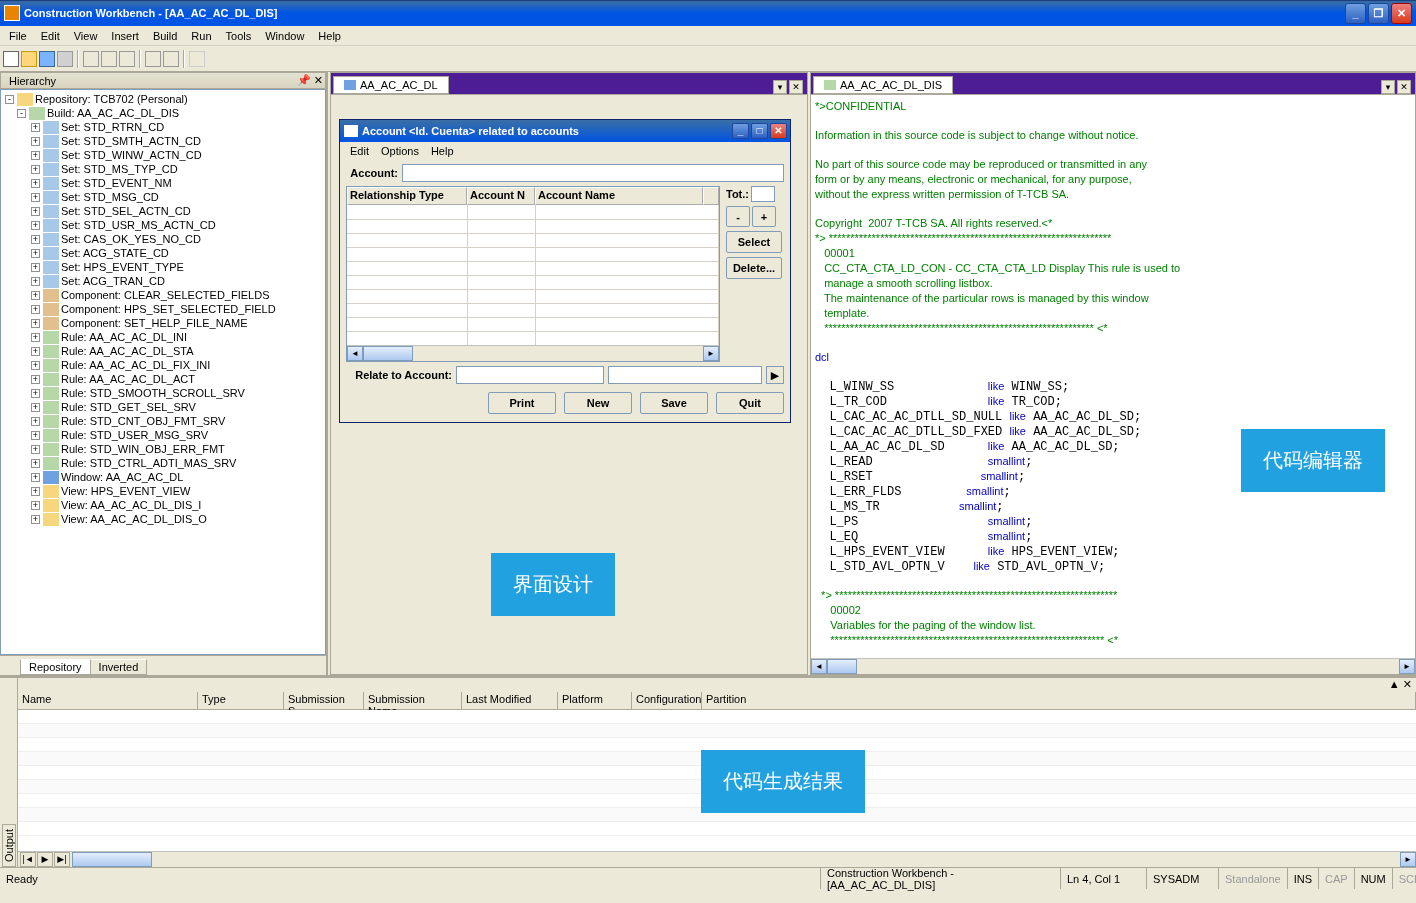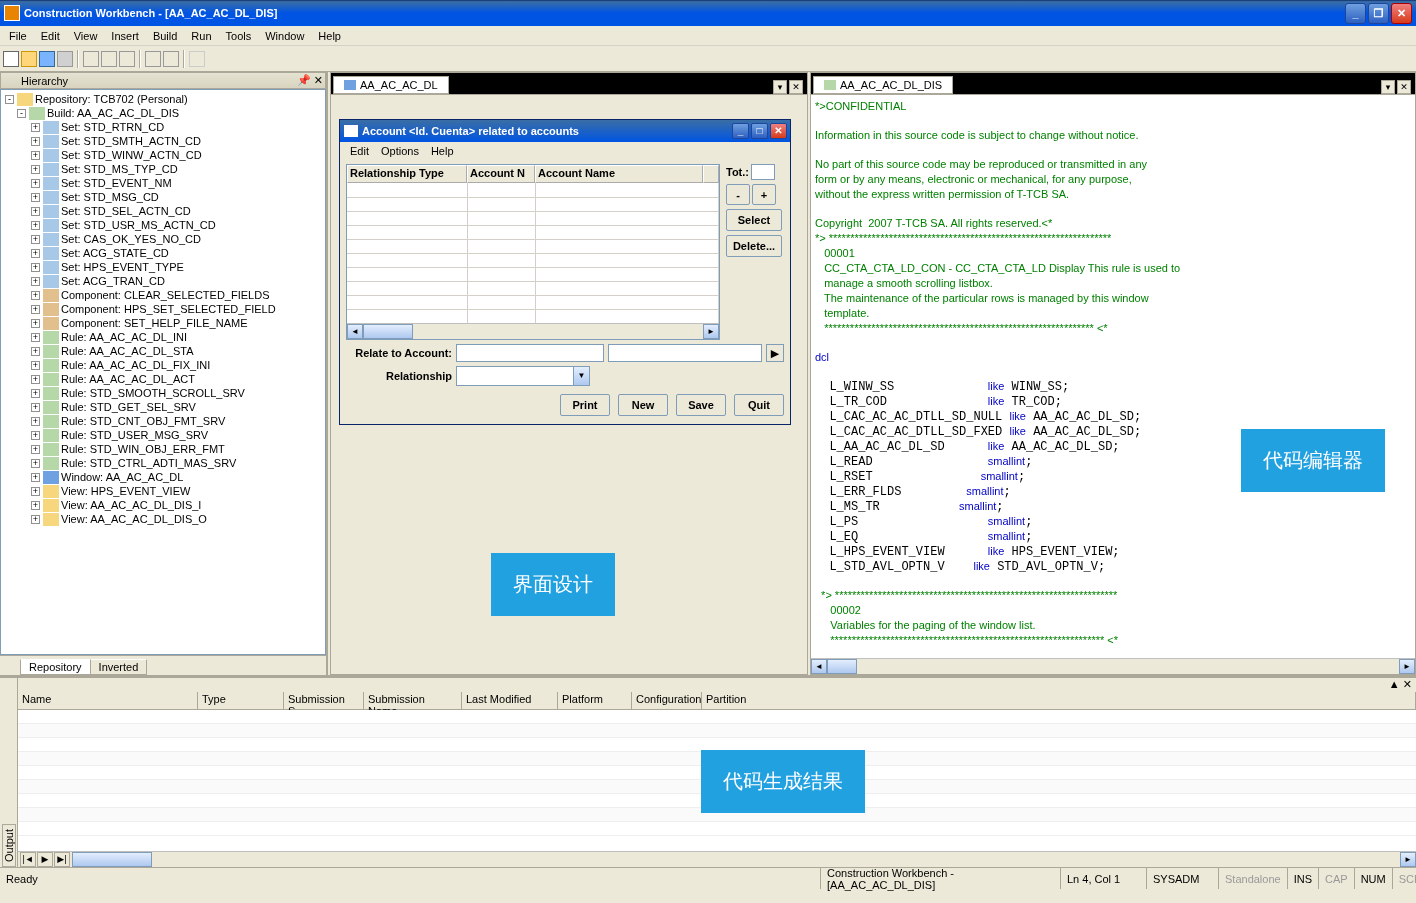--- a/index.html
+++ b/index.html
@@ -10,33 +10,33 @@
 .win-btns { display: flex; margin-right: 4px; }
 .win-btn { width: 21px; height: 21px; margin-left: 2px; background: linear-gradient(to bottom, #6fa0e0, #2d5fc0); border: 1px solid #1e459b; border-radius: 3px; color: #fff; display: flex; align-items: center; justify-content: center; font-family: Arial; font-weight: bold; cursor: pointer; }
 .win-btn.close { background: linear-gradient(to bottom, #f08080, #d63b1a); border-color: #a00; }
 .menubar { height: 20px; background: #ece9d8; display: flex; align-items: center; padding-left: 2px; border-bottom: 1px solid #d4d0c8; }
 .menubar span { padding: 2px 7px; cursor: default; }
 .toolbar { height: 26px; background: #ece9d8; display: flex; align-items: center; padding-left: 3px; border-bottom: 1px solid #aca899; gap: 2px; }
 .tool-ico { width: 16px; height: 16px; border: 1px solid transparent; display: inline-block; }
 .tool-sep { width: 2px; height: 18px; border-left: 1px solid #aca899; border-right: 1px solid #fff; margin: 0 2px; }
 .main-area { display: flex; height: 603px; }
 .hierarchy-panel { width: 328px; display: flex; flex-direction: column; border-right: 2px solid #aca899; }
-.panel-title { height: 17px; background: linear-gradient(to bottom,#e4e2d1,#d8d4c0); border: 1px solid #aca899; padding-left: 20px; display: flex; align-items: center; font-size: 11px; }
+.panel-title { height: 17px; background: linear-gradient(to bottom,#e4e2d1,#d8d4c0); border: 1px solid #aca899; padding-left: 8px; display: flex; align-items: center; font-size: 11px; }
 .panel-title .pin { margin-left: auto; padding-right: 2px; }
 .tree { flex: 1; background: #fff; border: 1px solid #7f9db9; overflow: auto; padding: 2px; }
 .tree-item { display: flex; align-items: center; white-space: nowrap; line-height: 14px; padding-left: 2px; }
 .tree-pm { width: 9px; height: 9px; border: 1px solid #919191; color: #000; font-size: 9px; line-height: 7px; text-align: center; margin-right: 3px; cursor: pointer; flex-shrink: 0; }
 .tree-ico { width: 16px; height: 13px; margin-right: 2px; flex-shrink: 0; }
 .l1 { padding-left: 14px; } .l2 { padding-left: 28px; }
 .hierarchy-tabs { height: 20px; display: flex; align-items: flex-end; background: #ece9d8; border-top: 1px solid #aca899; padding-left: 20px; }
 .htab { padding: 1px 8px; border: 1px solid #aca899; border-top: 1px solid #fff; background: #ece9d8; margin-right: -1px; font-size: 11px; }
 .htab.active { background: #fff; }
 .doc-area { flex: 1; display: flex; }
 .doc-pane { flex: 1; display: flex; flex-direction: column; border: 1px solid #aca899; margin-left: 2px; }
-.doc-tabs { height: 22px; display: flex; align-items: flex-end; background: #000000; border-bottom: 1px solid #aca899; }
+.doc-tabs { height: 22px; display: flex; align-items: flex-end; background: #4c1d95; border-bottom: 1px solid #aca899; }
 .doc-tab { padding: 2px 10px; border: 1px solid #aca899; background: #fff; display: flex; align-items: center; gap: 4px; margin-left: 2px; }
 .doc-tab-ico { width: 12px; height: 10px; }
 .doc-tabs .spacer { flex: 1; }
 .doc-tab-controls { display: flex; gap: 2px; padding: 0 4px; }
 .doc-tab-ctrl { width: 14px; height: 14px; border: 1px solid #aca899; background: #ece9d8; font-size: 9px; text-align: center; line-height: 12px; cursor: pointer; }
 .doc-body { flex: 1; background: #ece9d8; position: relative; padding: 4px; overflow: hidden; }
 .form-window { position: absolute; left: 8px; top: 24px; width: 452px; background: #ece9d8; border: 1px solid #0a246a; }
 .form-titlebar { height: 22px; background: linear-gradient(to bottom,#3a6ea5 0%,#0054e3 100%); display: flex; align-items: center; padding-left: 4px; color: #fff; font-weight: bold; }
 .form-title-ico { width: 14px; height: 12px; background: #fff; margin-right: 4px; }
 .form-win-btns { display: flex; gap: 2px; padding-right: 3px; }
@@ -54,21 +54,21 @@
 .gh { border: 1px outset #fff; padding: 1px 2px; font-weight: bold; height: 18px; overflow: hidden; }
 .grid-rows { height: 140px; background: #fff; }
 .grid-row { height: 14px; border-bottom: 1px solid #d4d0c8; }
 .grid-row td { border-right: 1px solid #d4d0c8; }
 .grid-sb { height: 16px; background: #ece9d8; border-top: 1px solid #c0c0c0; display: flex; }
 .side-col { width: 58px; display: flex; flex-direction: column; gap: 4px; }
 .side-row { display: flex; align-items: center; gap: 2px; }
 .small-btn { width: 24px; height: 21px; background: #ece9d8; border: 1px solid #7f9db9; border-radius: 2px; font-weight: bold; cursor: pointer; }
 .op-btn { width: 56px; height: 22px; background: #ece9d8; border: 1px solid #7f9db9; border-radius: 2px; cursor: pointer; font-weight: bold; }
 .btn-row { display: flex; justify-content: flex-end; gap: 8px; margin-top: 4px; }
-.big-btn { width: 50px; height: 22px; background: #ece9d8; border: 1px solid #7f9db9; border-radius: 2px; cursor: pointer; font-weight: bold; }
+.big-btn { width: 68px; height: 22px; background: #ece9d8; border: 1px solid #7f9db9; border-radius: 2px; cursor: pointer; font-weight: bold; }
 .combo { height: 20px; border: 1px solid #7f9db9; background: #fff; display: flex; align-items: stretch; }
 .combo-arrow { width: 16px; background: linear-gradient(#e4eefd,#aec8f0); border-left: 1px solid #7f9db9; text-align: center; line-height: 18px; font-size: 8px; }
 .go-btn { width: 18px; height: 18px; border: 1px solid #7f9db9; background: #ece9d8; text-align: center; line-height: 16px; cursor: pointer; }
 .code-body { background: #fff; padding: 4px; font-family: 'Courier New', monospace; font-size: 12px; line-height: 14px; white-space: pre; overflow: auto; }
 .code-body .green { color: #008000; }
 .code-body .blue { color: #0000c8; }
 .callout { position: absolute; background: #22a1e0; color: #fff; font-size: 20px; font-weight: normal; padding: 18px 22px; font-family: "Microsoft YaHei", sans-serif; }
 .bottom-panel { height: 192px; display: flex; border-top: 3px solid #aca899; }
 .vtab { width: 18px; background: #ece9d8; border-right: 1px solid #aca899; display:flex; align-items:flex-end; justify-content:center; }
 .vtab-txt { writing-mode: vertical-lr; transform: rotate(180deg); font-size: 11px; padding: 4px 0; border:1px solid #aca899; background:#ece9d8; }
@@ -325,20 +325,24 @@
               <span class="form-win-btn">□</span>
               <span class="form-win-btn close">✕</span>
             </div>
           </div>
           <div class="form-menubar">
             <span>Edit</span>
             <span>Options</span>
             <span>Help</span>
           </div>
           <div class="form-content">
+            <div class="form-row">
+              <span class="form-lbl" style="width:56px">Account:</span>
+              <input class="form-inp" style="">
+            </div>
             <div class="grid-wrap">
               <div class="grid">
                 <div class="grid-head">
                   <div class="gh" style="width:120px">Relationship Type</div>
                   <div class="gh" style="width:68px">Account N</div>
                   <div class="gh" style="flex:1">Account Name</div>
                   <div class="gh" style="width:16px"></div>
                 </div>
                 <div class="grid-rows">
                   <table style="width:100%;border-collapse:collapse">
@@ -415,27 +419,20 @@
                 <button class="op-btn">Select</button>
                 <button class="op-btn">Delete...</button>
               </div>
             </div>
             <div class="form-row">
               <span class="form-lbl">Relate to Account:</span>
               <input class="form-inp" style="flex: 0 0 100px;">
               <input class="form-inp" style="margin-left: 4px;">
               <span class="go-btn" style="margin-left:4px">▶</span>
             </div>
-            <div class="form-row">
-              <span class="form-lbl">Relationship</span>
-              <div class="combo" style="flex:0 0 134px">
-                  <div style="flex:1"></div>
-                  <div class="combo-arrow">▼</div>
-                </div>
-            </div>
             <div class="btn-row">
               <button class="big-btn">Print</button>
               <button class="big-btn">New</button>
               <button class="big-btn">Save</button>
               <button class="big-btn">Quit</button>
             </div>
           </div>
         </div>
         <div class="callout" style="left:160px; top:458px;">界面设计</div>
       </div>

